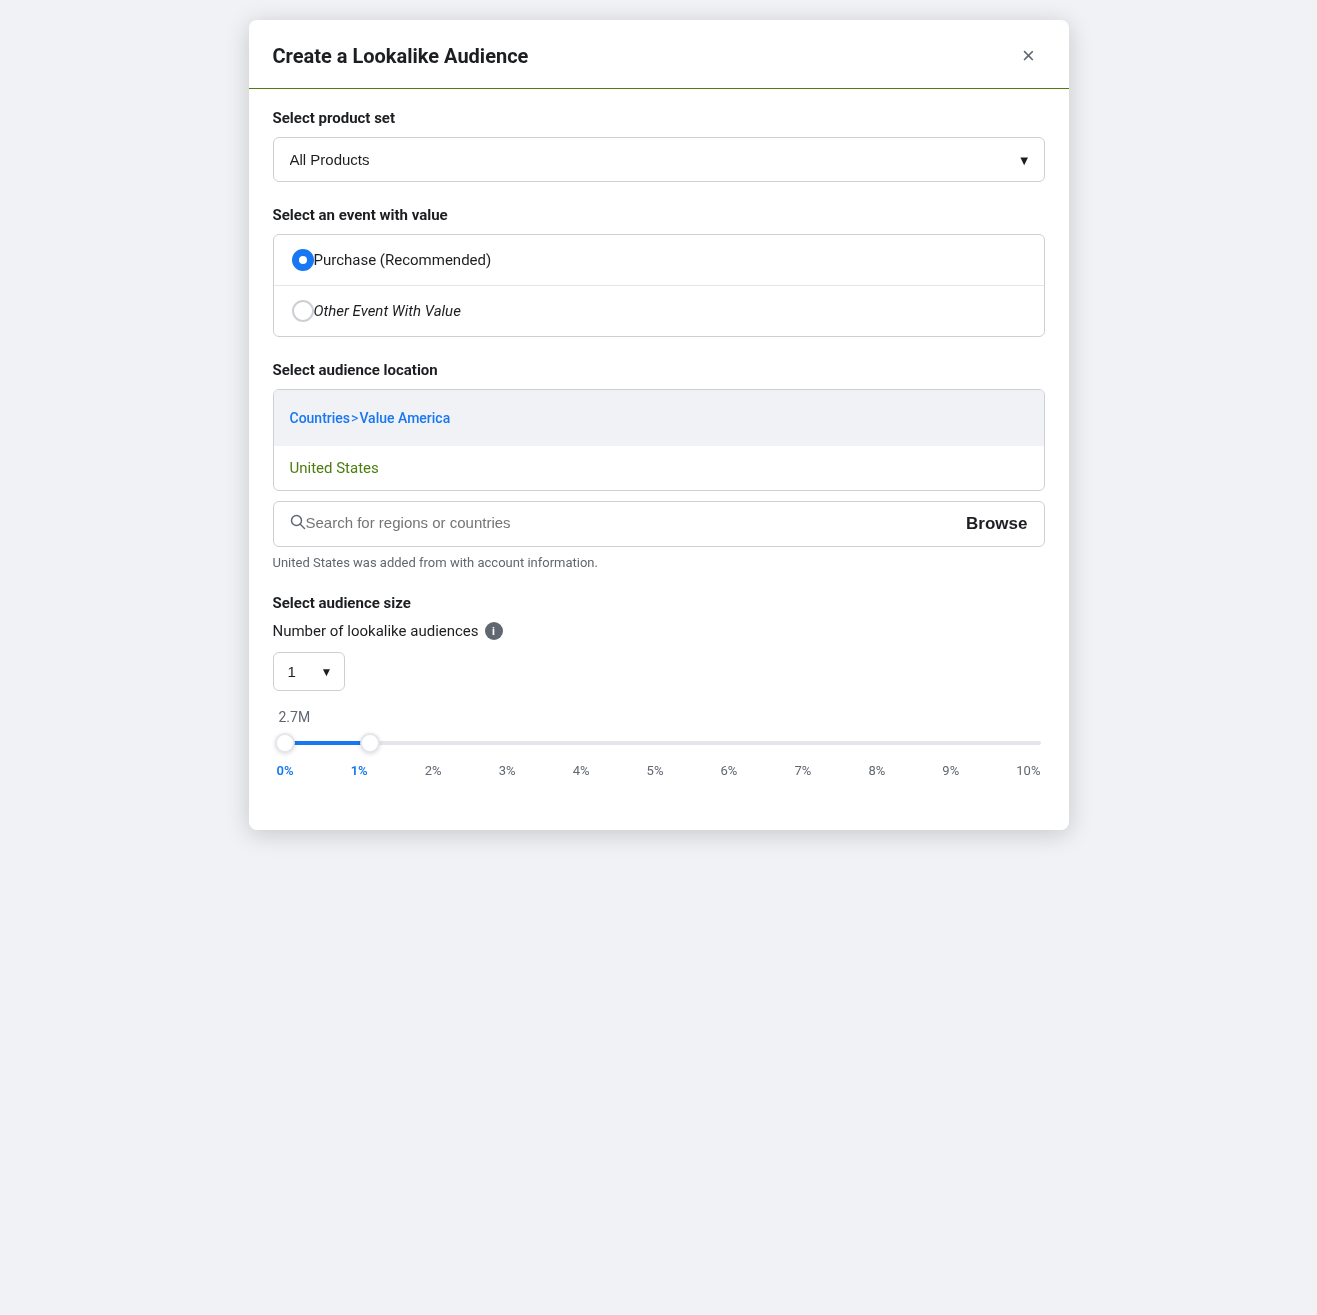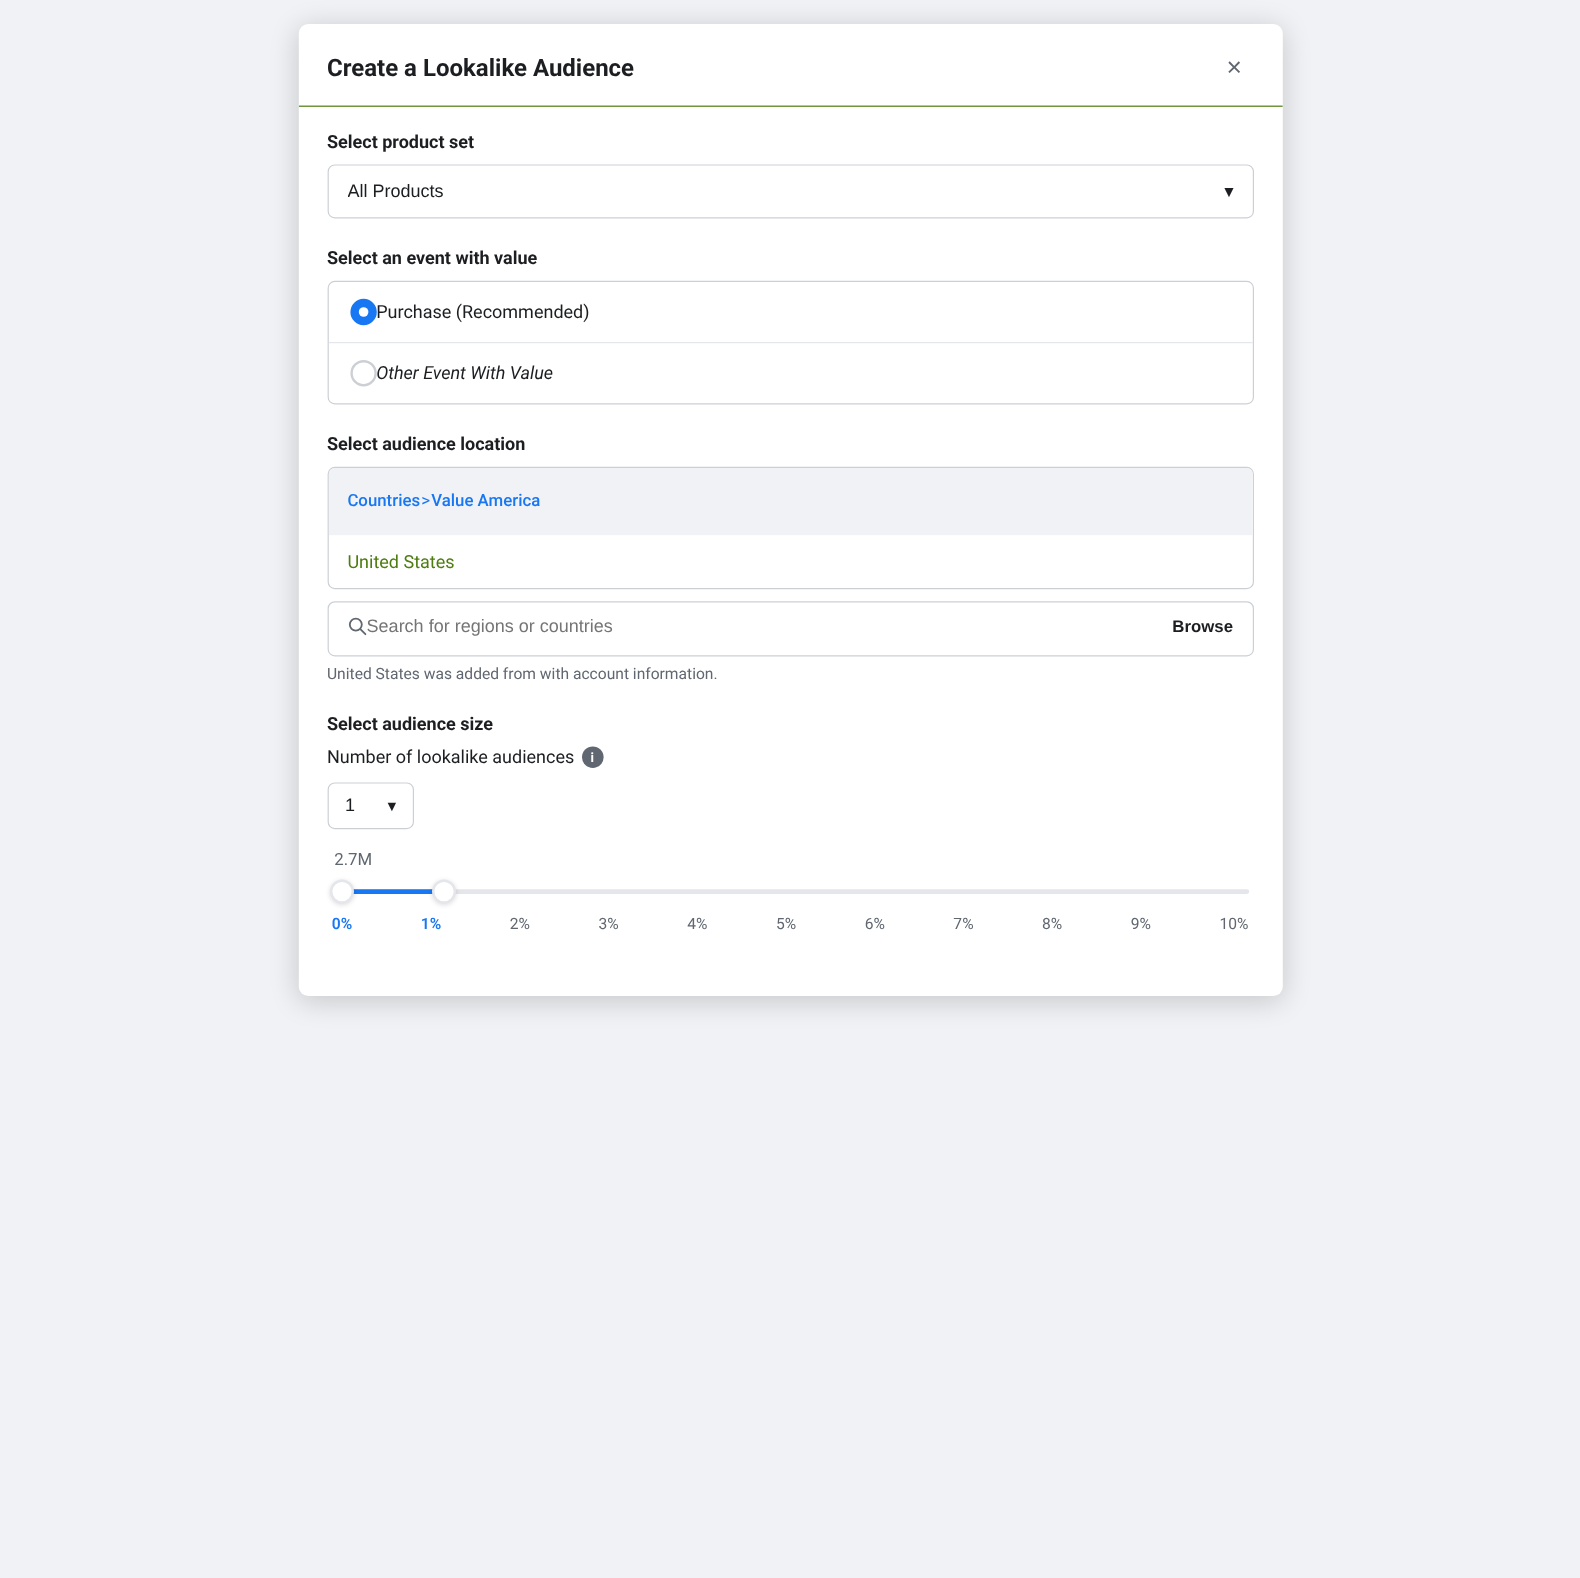--- a/index.html
+++ b/index.html
@@ -169,21 +169,21 @@
       border: none;
       outline: none;
       font-size: 15px;
       color: #606770;
       background: transparent;
     }
     .browse-btn {
       background: none;
       border: none;
       color: #1c1e21;
-      font-size: 14px;
+      font-size: 17px;
       font-weight: 600;
       cursor: pointer;
       padding: 0;
     }
     .helper-text {
       font-size: 13px;
       color: #606770;
       margin-top: 8px;
     }
     .audience-size-section {

